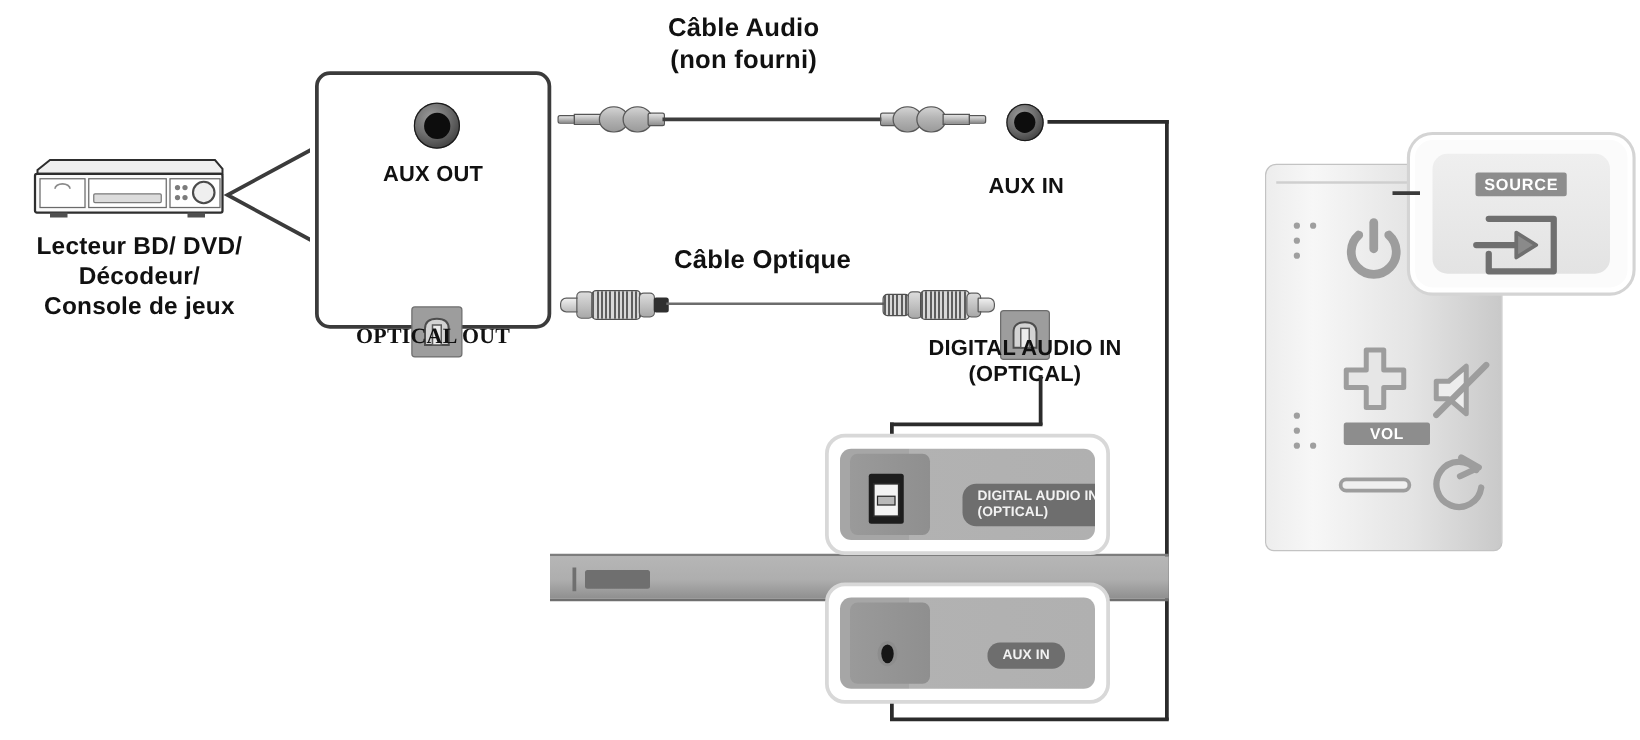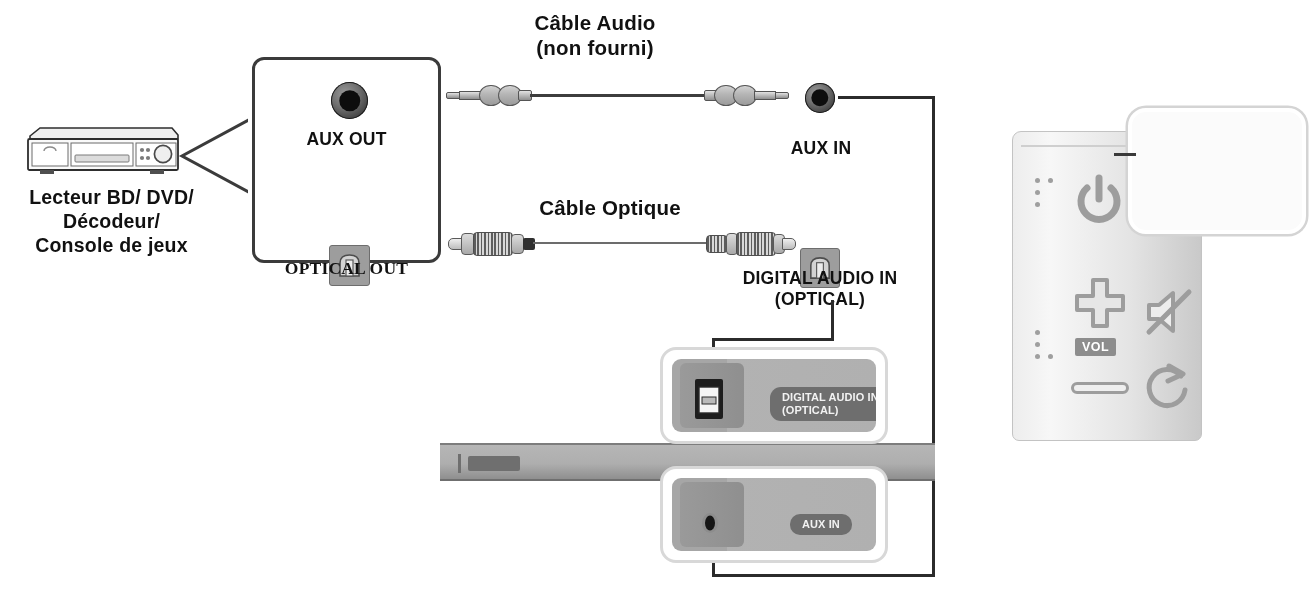--- a/index.html
+++ b/index.html
@@ -351,21 +351,21 @@
 
     <div class="dotcol" style="left:22px; top:198px; width:22px; height:34px;">
       <span class="dot" style="left:0; top:0;"></span>
       <span class="dot" style="left:0; top:12px;"></span>
       <span class="dot" style="left:0; top:24px;"></span>
       <span class="dot" style="left:13px; top:24px;"></span>
     </div>
 
     <div class="abs" style="left:62px; top:206px; background:#8d8d8d; color:#fff;
                             font-size:12.5px; font-weight:bold; letter-spacing:.5px;
-                            padding:2px 7px; border-radius:2px;">VOL</div>
+                            padding:2px 21px; border-radius:2px;">VOL</div>
 
     <div class="abs" style="left:58px; top:250px; width:58px; height:12px;
                             background:#efefef; border:3px solid #9d9d9d; border-radius:6px;"></div>
 
     <div class="glyph" style="left:128px; top:152px; width:56px; height:56px;">
       <svg width="56" height="56" viewBox="0 0 56 56">
         <path d="M8 21 h10 L32 9 v38 L18 35 H8 z" fill="#ededed" stroke="#9d9d9d" stroke-width="4" stroke-linejoin="round"></path>
         <line x1="8" y1="48" x2="48" y2="8" stroke="#9d9d9d" stroke-width="5" stroke-linecap="round"></line>
       </svg>
     </div>
@@ -373,15 +373,25 @@
     <div class="glyph" style="left:128px; top:228px; width:56px; height:56px;">
       <svg width="56" height="56" viewBox="0 0 56 56">
         <path d="M40 16 A18 18 0 1 0 44 30" fill="none" stroke="#9d9d9d" stroke-width="5" stroke-linecap="round"></path>
         <path d="M28 6 L42 14 L27 21" fill="none" stroke="#9d9d9d" stroke-width="5" stroke-linejoin="round" stroke-linecap="round"></path>
       </svg>
     </div>
   </div>
 
   <div id="source-callout" class="abs">
     <div id="source-link-line"></div>
+    <div id="source-key">
+      <div id="source-badge">SOURCE</div>
+      <div class="abs" style="left:50%; transform:translateX(-50%); top:42px; width:88px; height:62px;">
+        <svg width="88" height="62" viewBox="0 0 88 62">
+          <path d="M18 10 h52 v42 h-52 v-14" fill="none" stroke="#6f6f6f" stroke-width="5" stroke-linejoin="round" stroke-linecap="round"></path>
+          <path d="M8 31 h40" fill="none" stroke="#6f6f6f" stroke-width="5" stroke-linecap="round"></path>
+          <path d="M40 21 L56 31 L40 41 Z" fill="#8a8a8a" stroke="#6f6f6f" stroke-width="3" stroke-linejoin="round"></path>
+        </svg>
+      </div>
+    </div>
   </div>
 
 </div>
 
 </body></html>

